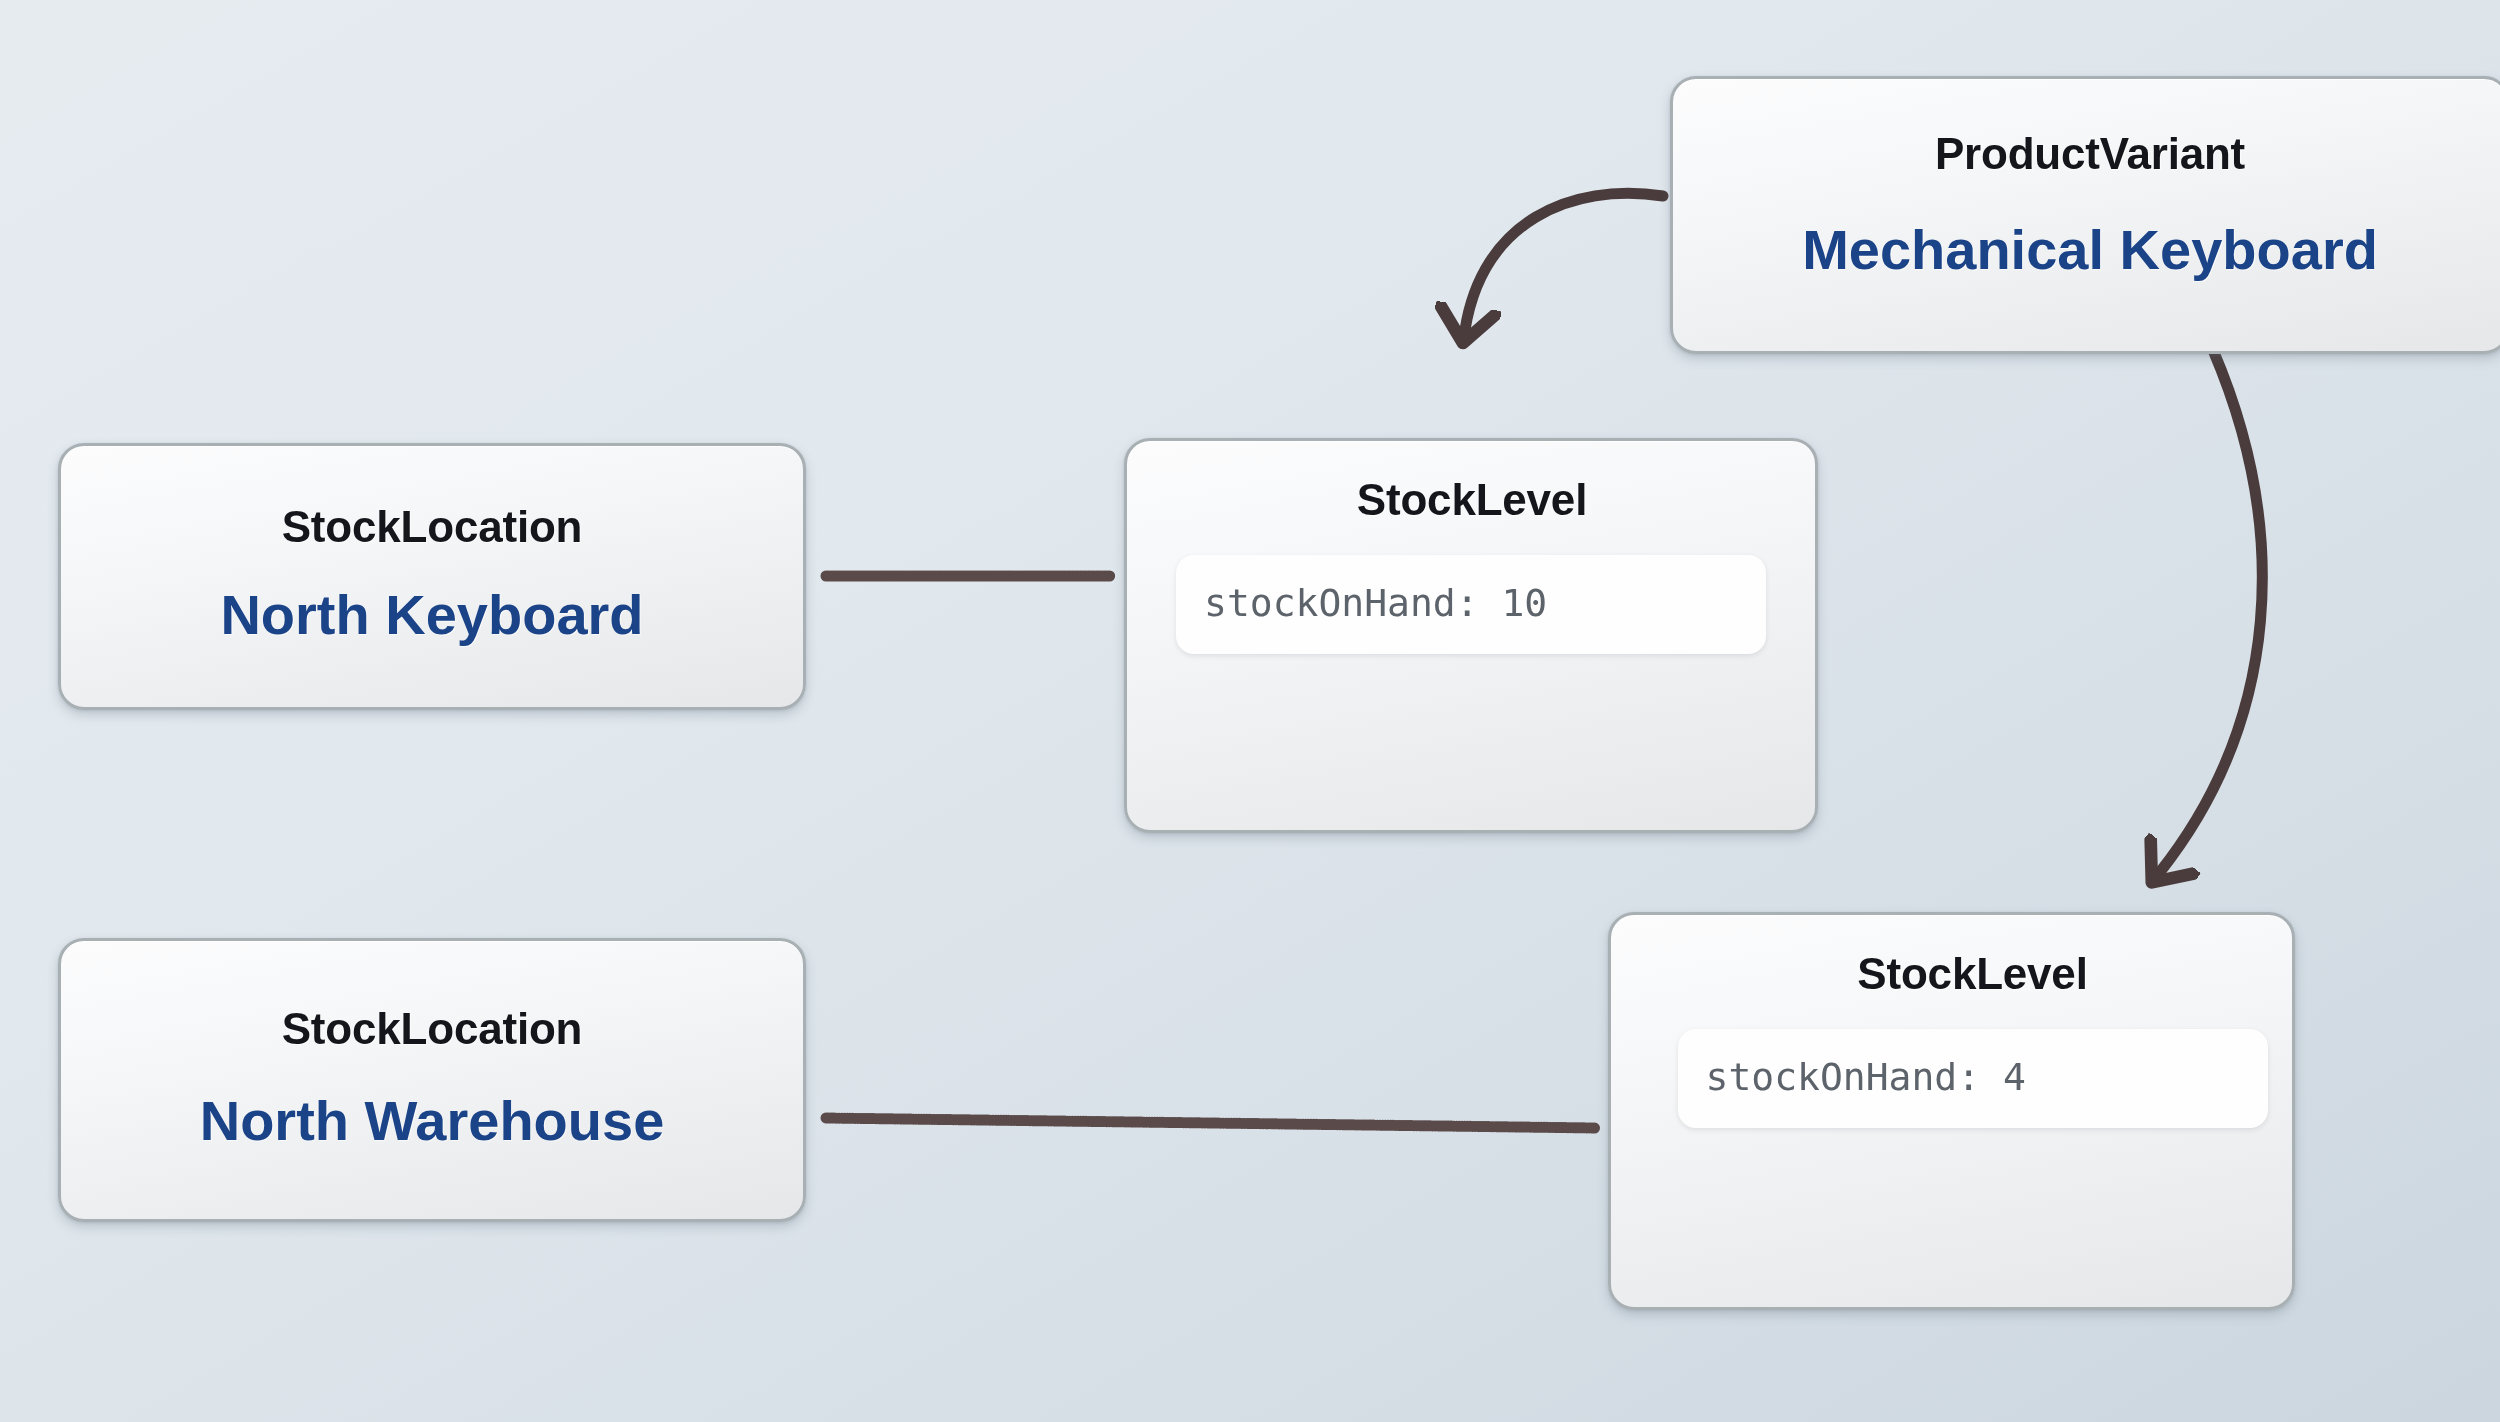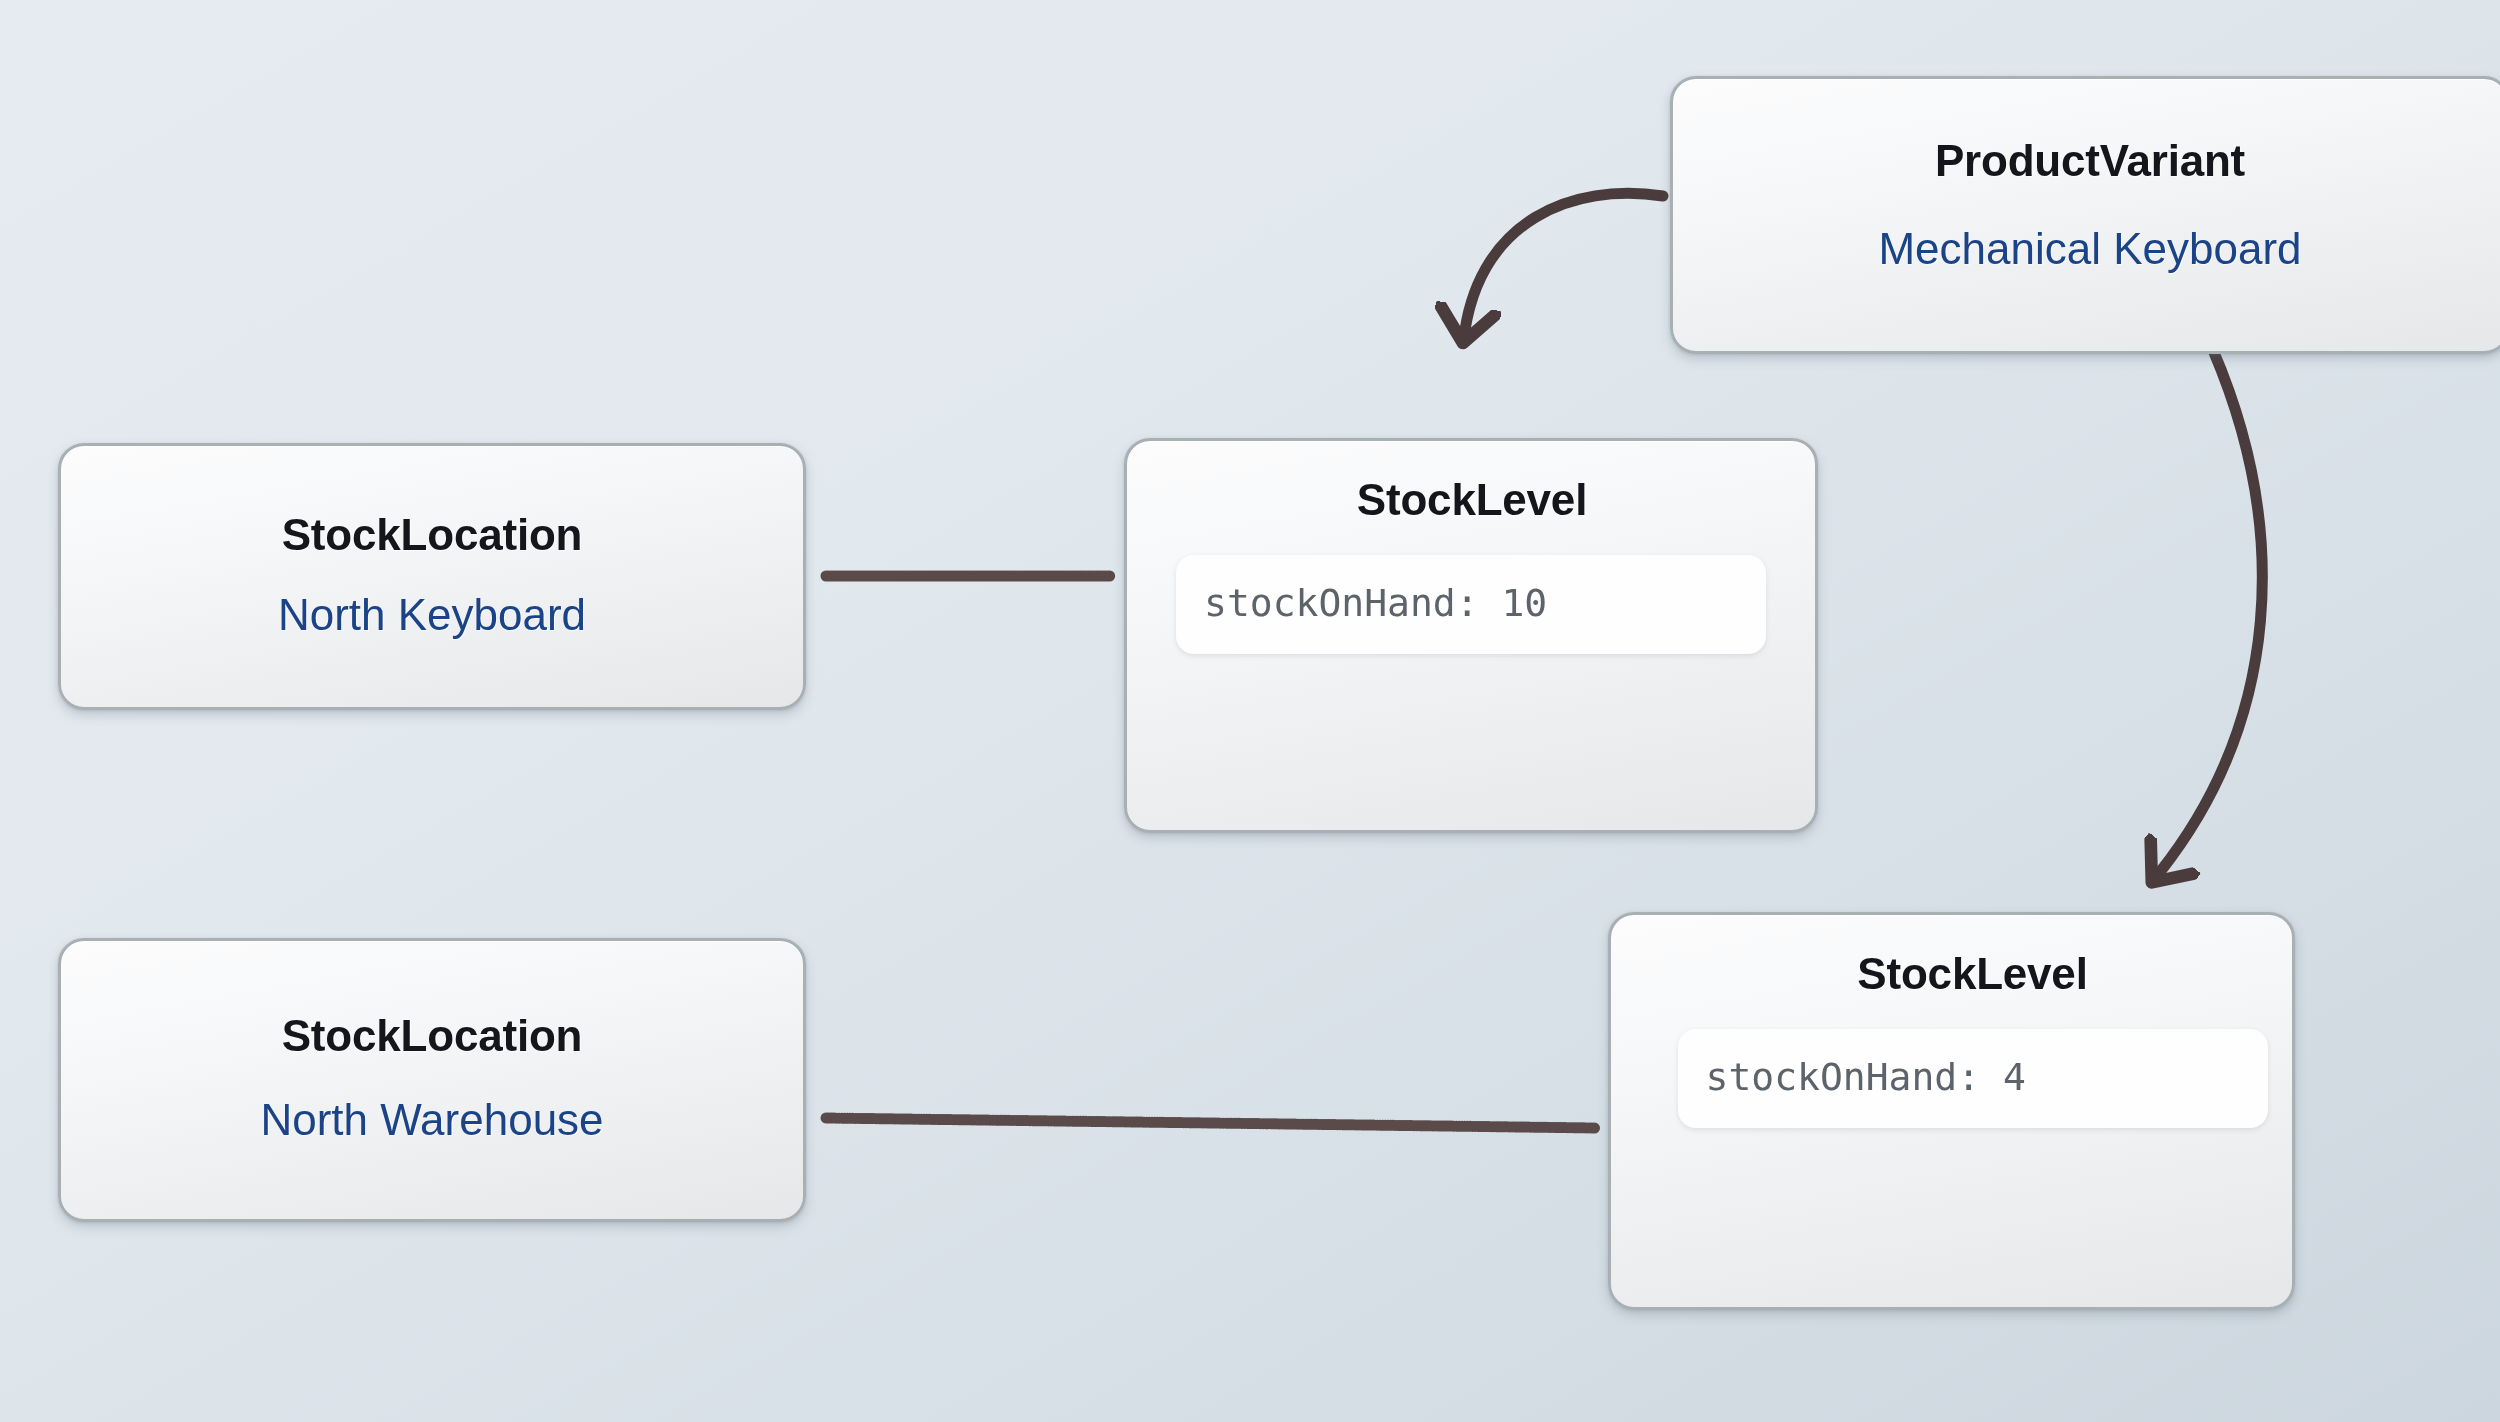--- a/index.html
+++ b/index.html
@@ -53,22 +53,22 @@
     font-size: 44px;
     font-weight: bold;
     color: #14161c;
     letter-spacing: -0.2px;
     text-align: center;
     text-shadow: 1px 1px 0 rgba(255,255,255,0.75);
     white-space: nowrap;
   }
 
   .node-subtitle {
-    font-size: 44px;
-    font-weight: normal;
+    font-size: 56px;
+    font-weight: bold;
     color: #1b4388;
     text-align: left;
     text-shadow: 1px 1px 0 rgba(255,255,255,0.65);
     white-space: nowrap;
   }
 
   
   #node-product-variant {
     left: 1670px;  top: 76px;
     width: 840px;  height: 278px;

